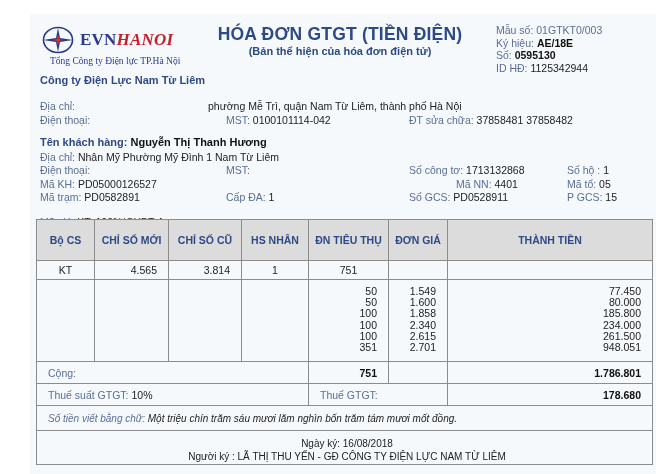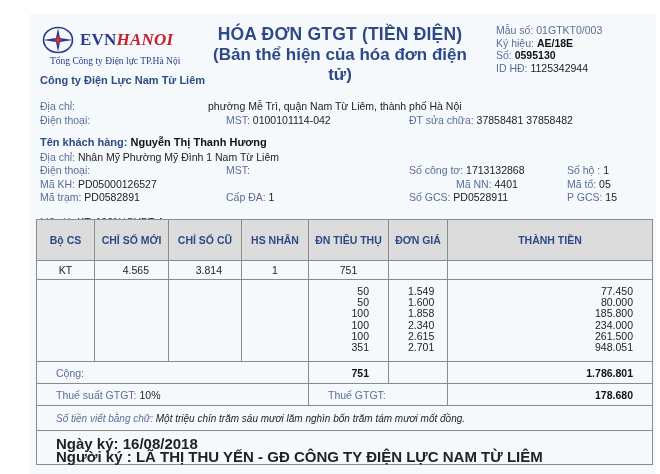--- a/index.html
+++ b/index.html
@@ -10,21 +10,21 @@
 
   
   .logo { position: absolute; left: 40px; top: 22px; width: 180px; height: 50px; }
   .logo-mark { position: absolute; left: 2px; top: 4px; width: 32px; height: 28px; }
   .logo-text { position: absolute; left: 40px; top: 8px; font-family: "Liberation Serif", serif; font-weight: bold; font-size: 17px; letter-spacing: 0.2px; }
   .logo-text .evn { color: #2b3a8c; }
   .logo-text .hn { color: #c8202a; font-style: italic; }
   .logo-sub { position: absolute; left: 10px; top: 34px; font-family: "Liberation Serif", serif; font-size: 9.5px; color: #2b3a8c; white-space: nowrap; }
 
   .title { position: absolute; left: 200px; top: 24px; width: 280px; text-align: center; font-size: 17.5px; font-weight: bold; color: #2d4a86; letter-spacing: 0.2px; }
-  .subtitle { position: absolute; left: 200px; top: 45px; width: 280px; text-align: center; font-size: 17px; font-weight: bold; color: #2d4a86; }
+  .subtitle { position: absolute; left: 200px; top: 45px; width: 280px; text-align: center; font-size: 11px; font-weight: bold; color: #2d4a86; }
   .period { position: absolute; left: 200px; top: 58px; width: 280px; text-align: center; font-size: 9.5px; color: #5a6e95; white-space: nowrap; }
   .period b { color: #222; font-weight: bold; }
 
   .meta { position: absolute; left: 496px; top: 24px; font-size: 10.5px; line-height: 12.5px; color: #5a6e95; white-space: nowrap; }
   .meta .v { color: #222; }
   .meta .vb { color: #111; font-weight: bold; }
 
   
   .seller-name { position: absolute; left: 40px; top: 74px; font-size: 11px; font-weight: bold; color: #2d4a86; }
   .row-lbl { color: #5a6e95; }
@@ -33,29 +33,29 @@
 
   
   .cust-name { position: absolute; left: 40px; top: 136px; font-size: 11px; white-space: nowrap; }
   .cust-name .lbl { color: #2d4a86; font-weight: bold; }
   .cust-name .v { color: #111; font-weight: bold; }
 
   
   .tbl { position: absolute; left: 36px; top: 219px; width: 616px; border-collapse: collapse; font-size: 10.5px; table-layout: fixed; }
   .tbl td, .tbl th { border: 1px solid #8c8c8c; }
   .tbl th { background: #dcdcdc; color: #2d4a86; font-weight: bold; height: 41px; font-size: 10.5px; text-align: center; }
-  .tbl td { background: #f6f9fc; color: #222; padding: 0 19px; }
+  .tbl td { background: #f6f9fc; color: #222; padding: 0 11px; }
   .tbl .c { text-align: center; }
   .tbl .r { text-align: right; }
   .tbl .lbl { color: #5a6e95; }
   .tbl .bold { font-weight: bold; color: #111; }
   .tiers { line-height: 11.2px; vertical-align: top; padding-top: 6px !important; }
   .words { font-style: italic; color: #444; font-size: 10px; }
   .words .lbl { color: #5a6e95; }
-  .sign { text-align: left; font-weight: bold; color: #111; font-size: 15px; line-height: 13px; vertical-align: top; padding-top: 6px !important; padding-right: 6px !important; }
+  .sign { text-align: center; font-weight: normal; color: #111; font-size: 10px; line-height: 13px; vertical-align: top; padding-top: 6px !important; padding-right: 6px !important; }
 </style>
 </head>
 <body>
 
 <div class="page">
   <div class="sheet"></div>
 
   <div class="logo">
     <svg class="logo-mark" viewBox="0 0 32 28">
       <ellipse cx="16" cy="14" rx="14.5" ry="12.5" fill="none" stroke="#2b3a8c" stroke-width="1.6"></ellipse>

